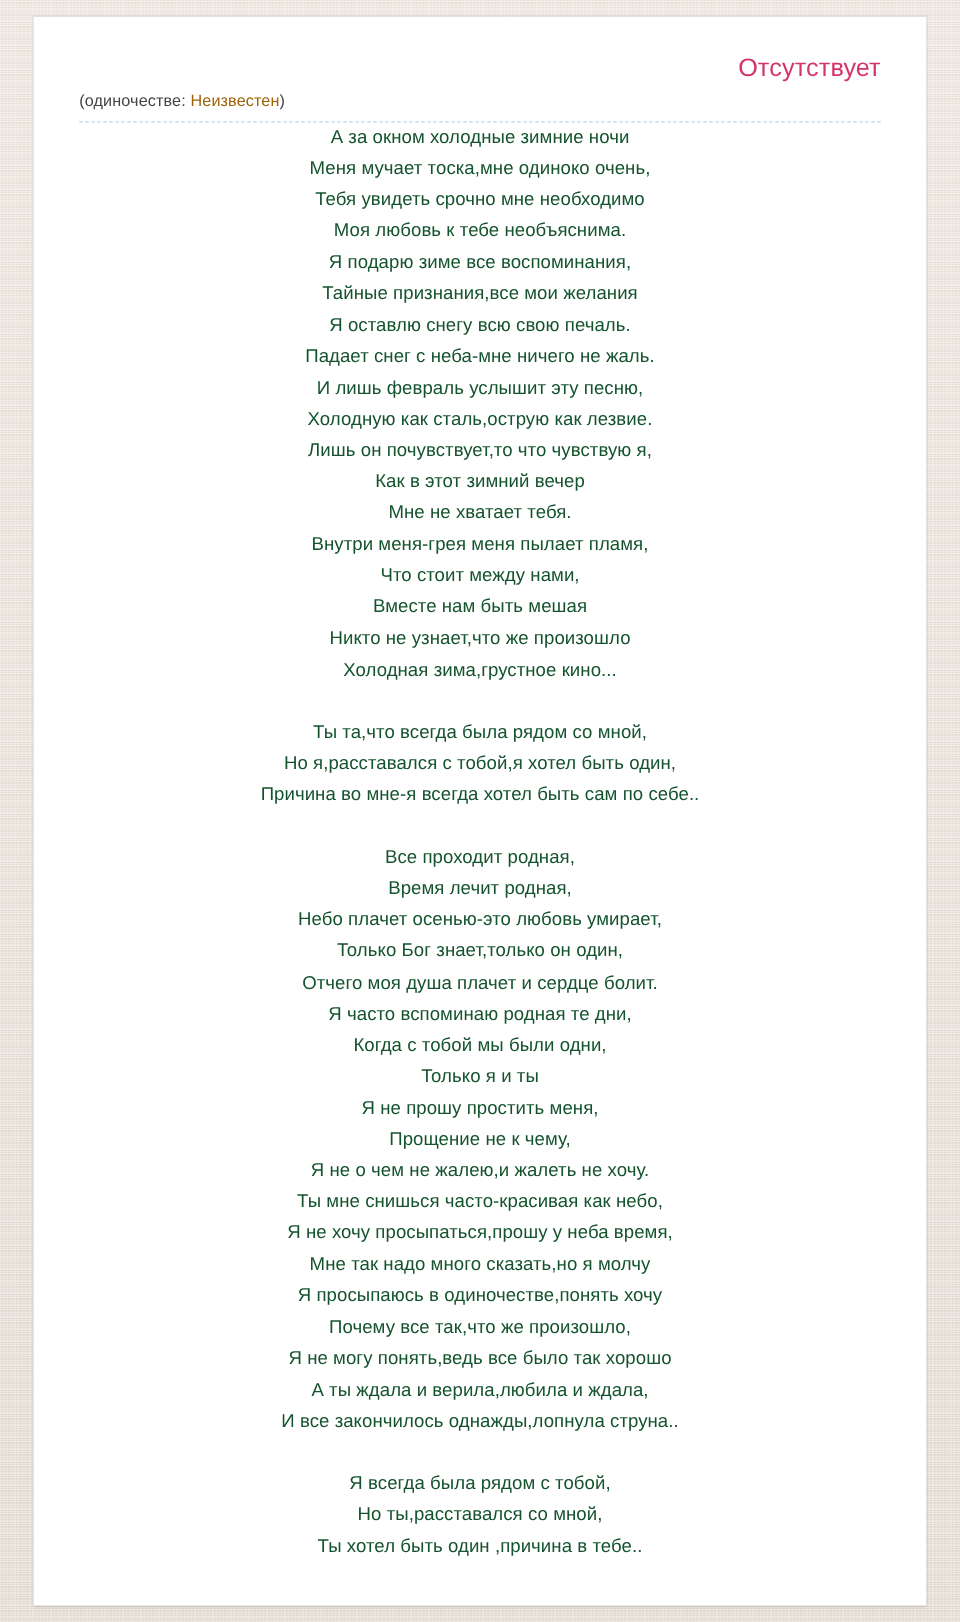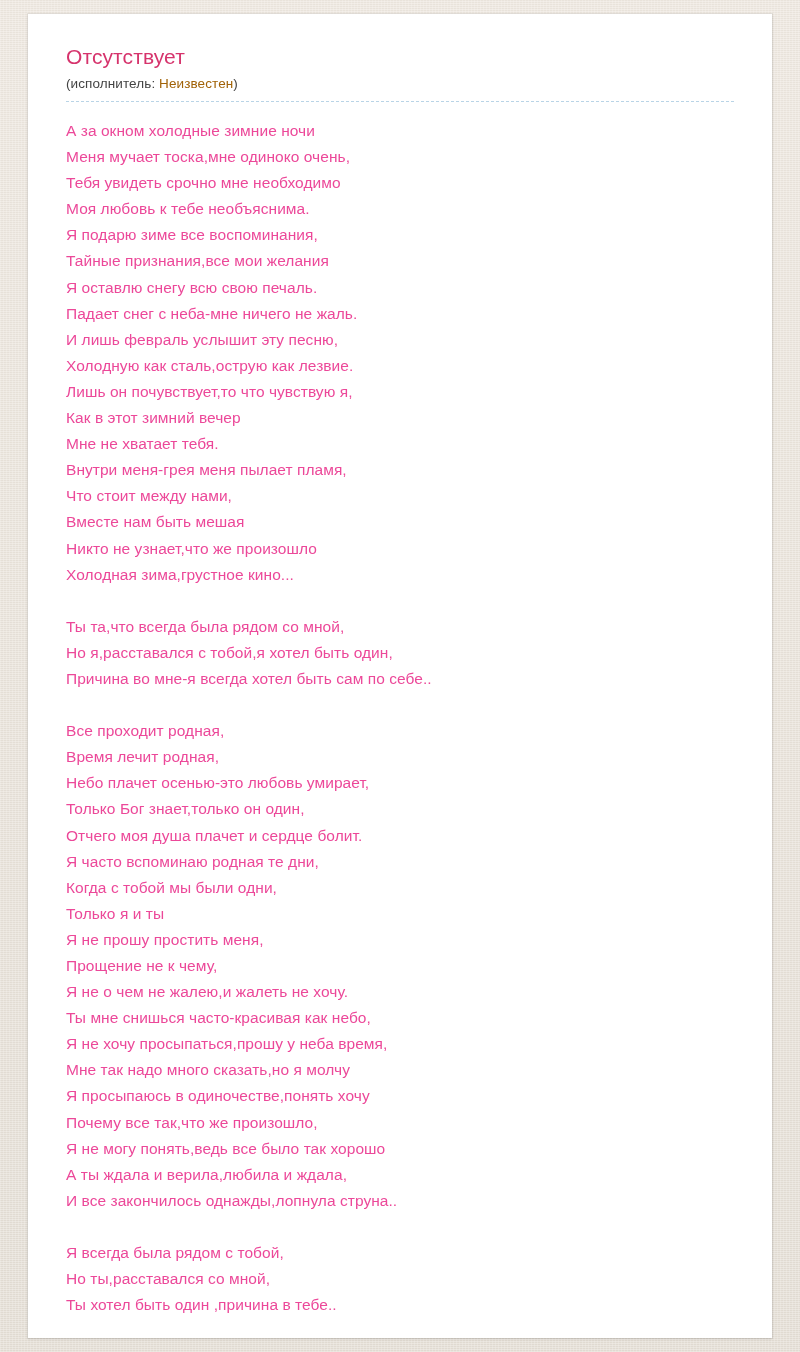--- a/index.html
+++ b/index.html
@@ -43,54 +43,55 @@
   .sheet-inner {
     padding: 30px 38px 0 38px;
   }
   .song-title {
     color: #d6336c;
     font-size: 21px;
     line-height: 26px;
     font-weight: normal;
     margin: 0 0 6px 0;
     letter-spacing: 0.1px;
+    text-align: right;
   }
   .artist-line {
     font-size: 13.5px;
     color: #444444;
     padding-bottom: 10px;
     border-bottom: 1px dashed #b9d4e6;
     letter-spacing: 0.1px;
   }
   .artist-link {
     color: #a16207;
     text-decoration: none;
   }
   .lyrics {
-    margin-top: 16px;
     font-size: 15.5px;
     line-height: 26.1px;
-    color: #ec4899;
+    color: #14532d;
     white-space: pre-wrap;
     letter-spacing: 0.05px;
+    text-align: center;
   }
 </style>
 </head>
 <body>
 
 <div class="page-frame">
   <div class="texture"></div>
 
   <div class="sheet">
     <div class="sheet-inner">
 
       <h1 class="song-title">Отсутствует</h1>
 
       <div class="artist-line">
-        <span>(исполнитель: </span><a class="artist-link" href="#">Неизвестен</a><span>)</span>
+        <span>(одиночестве: </span><a class="artist-link" href="#">Неизвестен</a><span>)</span>
       </div>
 
       <div class="lyrics">А за окном холодные зимние ночи
 Меня мучает тоска,мне одиноко очень,
 Тебя увидеть срочно мне необходимо
 Моя любовь к тебе необъяснима.
 Я подарю зиме все воспоминания,
 Тайные признания,все мои желания
 Я оставлю снегу всю свою печаль.
 Падает снег с неба-мне ничего не жаль.

